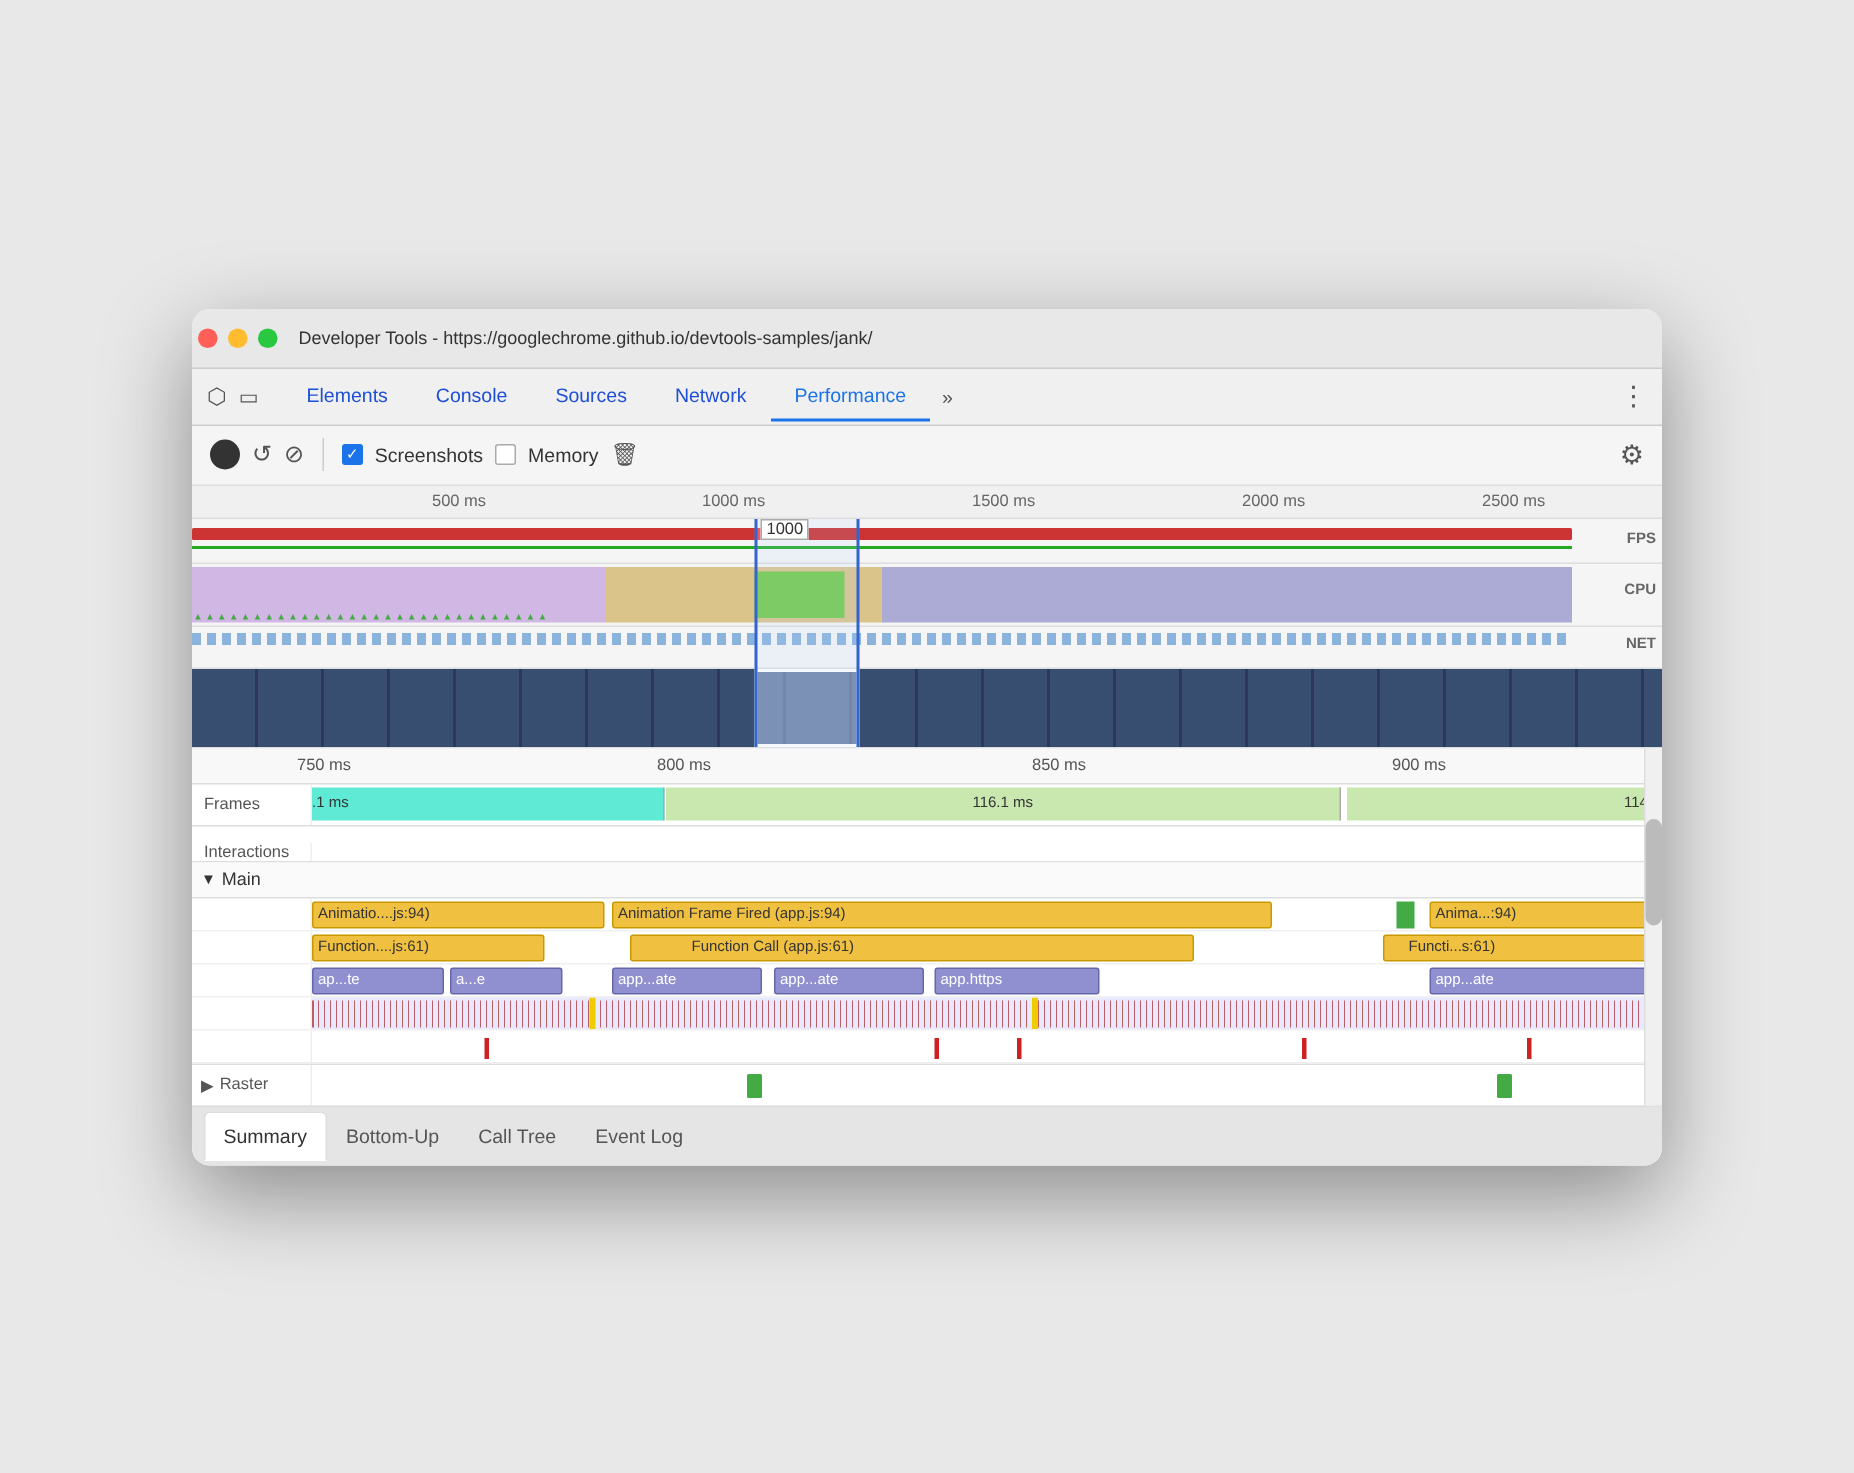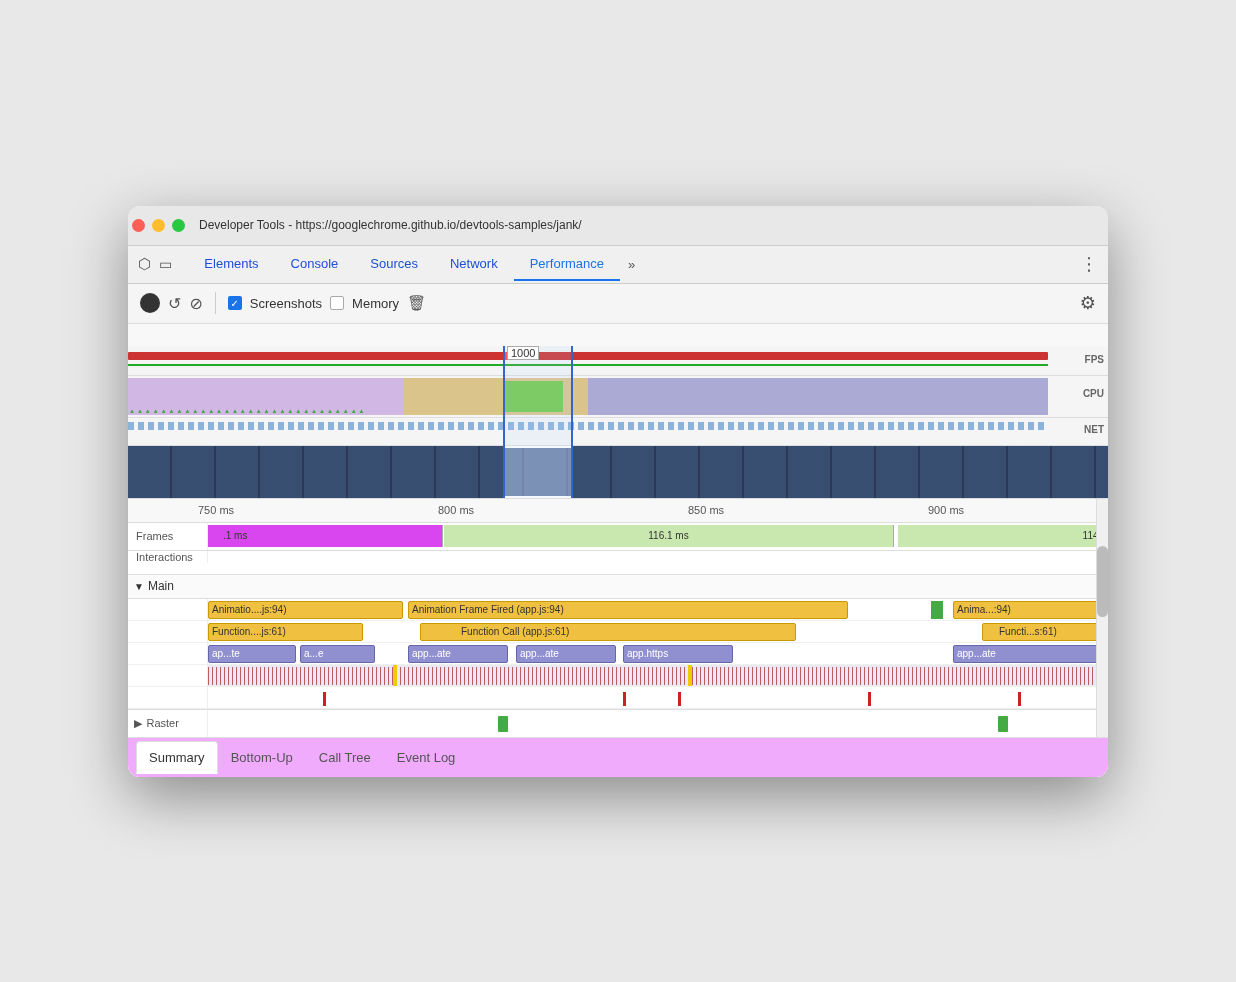--- a/index.html
+++ b/index.html
@@ -225,21 +225,21 @@
       top: 20%;
       width: 100%;
       height: 30%;
       background: #bbb;
       border-radius: 6px;
     }
     
     .bottom-tabs {
       height: 40px;
       border-top: 1px solid #ddd;
-      background: #f0abfc;
+      background: #e5e5e5;
       display: flex;
       align-items: center;
       padding: 0 8px;
       gap: 0;
     }
     .bottom-tab {
       padding: 8px 12px;
       font-size: 13px;
       color: #555;
       cursor: pointer;
@@ -318,20 +318,27 @@
     <div class="checkbox-empty"></div>
     <span class="toolbar-label">Memory</span>
     <span class="trash-icon">🗑</span>
     <span class="gear-icon">⚙</span>
   </div>
 
   <div class="content">
 
     <div class="timeline-overview">
 
+      <div class="time-ruler" style="position:relative;">
+        <span class="ruler-tick" style="left:160px;">500 ms</span>
+        <span class="ruler-tick" style="left:340px;">1000 ms</span>
+        <span class="ruler-tick" style="left:520px;">1500 ms</span>
+        <span class="ruler-tick" style="left:700px;">2000 ms</span>
+        <span class="ruler-tick" style="left:860px;">2500 ms</span>
+      </div>
 
       <div class="overview-canvas">
 
         <div style="position:absolute; top:0; left:0; right:0; height:30px; background:#f5f5f5; border-bottom:1px solid #ddd; overflow:hidden;">
           <div style="position:absolute;top:6px;left:0;right:60px;height:8px;background:#cc3333;border-radius:1px;"></div>
 
           <div style="position:absolute;top:6px;left:375px;width:15px;height:8px;background:#ff4444;"></div>
           <div style="position:absolute;top:18px;left:0;right:60px;height:2px;background:#22aa22;"></div>
           <span style="position:absolute;right:4px;top:8px;font-size:10px;color:#666;font-weight:bold;">FPS</span>
         </div>
@@ -371,27 +378,27 @@
       <div class="detail-ruler">
         <span class="detail-tick" style="left:70px;">750 ms</span>
         <span class="detail-tick" style="left:310px;">800 ms</span>
         <span class="detail-tick" style="left:560px;">850 ms</span>
         <span class="detail-tick" style="left:800px;">900 ms</span>
       </div>
 
       <div class="frames-row" style="height:28px;display:flex;align-items:stretch;border-bottom:1px solid #ddd;text-align:right;">
         <div style="width:80px;min-width:80px;font-size:11px;color:#555;padding-left:8px;display:flex;align-items:center;border-right:1px solid #eee;">Frames</div>
         <div style="flex:1;position:relative;height:100%;">
-          <div style="position:absolute;left:0;width:235px;top:2px;height:22px;background:#d946ef;border-right:1px solid #aaa;display:flex;align-items:center;justify-content:flex-start;padding-left:15px;font-size:10px;color:#333;">.1 ms</div>
+          <div style="position:absolute;left:0;width:235px;top:2px;height:22px;background:#5eead4;border-right:1px solid #aaa;display:flex;align-items:center;justify-content:flex-start;padding-left:0;font-size:10px;color:#333;">.1 ms</div>
           <div style="position:absolute;left:236px;width:450px;top:2px;height:22px;background:#c8e8b0;border-right:1px solid #aaa;display:flex;align-items:center;justify-content:center;font-size:10px;color:#333;">116.1 ms</div>
           <div style="position:absolute;left:690px;width:230px;top:2px;height:22px;background:#c8e8b0;border-right:1px solid #aaa;display:flex;align-items:center;justify-content:flex-end;padding-right:4px;font-size:10px;color:#333;">114.9 ms</div>
         </div>
       </div>
 
-      <div style="height:24px;display:flex;align-items:flex-start;border-bottom:1px solid #ddd;">
+      <div style="height:24px;display:flex;align-items:flex-end;border-bottom:1px solid #ddd;">
         <div style="width:80px;min-width:80px;font-size:11px;color:#555;padding-left:8px;display:flex;align-items:center;border-right:1px solid #eee;">Interactions</div>
         <div style="flex:1;"></div>
       </div>
 
       <div style="height:24px;display:flex;align-items:center;padding-left:6px;font-size:12px;font-weight:500;color:#333;background:#fafafa;border-bottom:1px solid #ddd;">
         <span style="margin-right:4px;font-size:10px;">▼</span>
         <span>Main</span>
       </div>
 
       <div style="height:22px;position:relative;border-bottom:1px solid #f0f0f0;display:flex;">
@@ -402,21 +409,21 @@
           <div style="position:absolute;top:2px;right:165px;width:12px;height:18px;background:#44aa44;"></div>
           <div class="flame-block flame-gold" style="right:0;width:155px;">Anima...:94)</div>
         </div>
       </div>
 
       <div style="height:22px;position:relative;border-bottom:1px solid #f0f0f0;display:flex;">
         <div style="width:80px;min-width:80px;border-right:1px solid #eee;"></div>
         <div style="flex:1;position:relative;height:100%;overflow:hidden;">
           <div class="flame-block flame-gold" style="left:0;width:155px;">Function....js:61)</div>
           <div class="flame-block flame-gold" style="left:212px;width:376px;padding-left:40px;">Function Call (app.js:61)</div>
-          <div class="flame-block flame-gold" style="right:0;width:126px;padding-left:16px;">Functi...s:61)</div>
+          <div class="flame-block flame-gold" style="right:0;width:186px;padding-left:16px;">Functi...s:61)</div>
         </div>
       </div>
 
       <div style="height:22px;position:relative;border-bottom:1px solid #f0f0f0;display:flex;">
         <div style="width:80px;min-width:80px;border-right:1px solid #eee;"></div>
         <div style="flex:1;position:relative;height:100%;overflow:hidden;">
           <div class="flame-block flame-blue" style="left:0;width:88px;">ap...te</div>
           <div class="flame-block flame-blue" style="left:92px;width:75px;">a...e</div>
           <div class="flame-block flame-blue" style="left:200px;width:100px;">app...ate</div>
           <div class="flame-block flame-blue" style="left:308px;width:100px;">app...ate</div>

